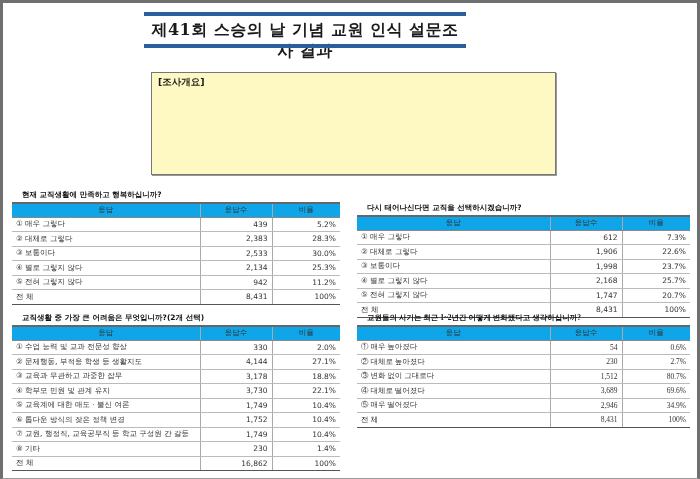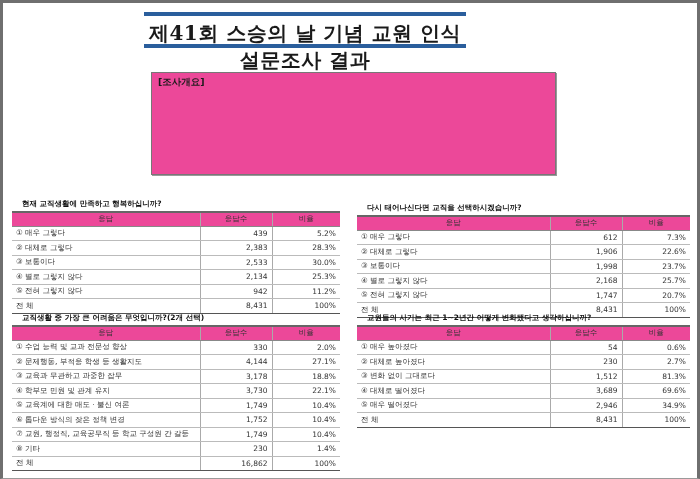--- a/index.html
+++ b/index.html
@@ -19,46 +19,46 @@
     }
     .title-block {
       position: absolute; left: 141px; top: 9px; width: 322px; height: 33px;
     }
     .title-bar { position: absolute; left: 0; width: 322px; height: 4px; background: #2a5e9c; }
     .title-bar.top { top: 0; }
     .title-bar.bottom { top: 32px; }
     .title-text {
       position: absolute; left: 0; top: 8px; width: 322px; text-align: center;
       font-family: "DejaVu Serif", "Liberation Serif", serif;
-      font-size: 20px; font-weight: bold; color: #1a1a1a; letter-spacing: 0.5px;
+      font-size: 16px; font-weight: bold; color: #1a1a1a; letter-spacing: 0.5px;
     }
     .overview {
       position: absolute; left: 148px; top: 69px; width: 405px; height: 103px;
-      background: #ec4899; border: 1px solid #777;
+      background: #fef9c3; border: 1px solid #777;
       box-shadow: 1px 1px 0 #999;
       padding: 3px 6px;
     }
     .overview-title { font-size: 9.5px; font-weight: bold; color: #1a1a1a; margin-bottom: 3px; }
     .overview ul { list-style: none; }
     .overview li { font-size: 7.5px; line-height: 12px; padding-left: 20px; position: relative; color: #333; }
     .overview li::before {
       content: ""; position: absolute; left: 9px; top: 5px; width: 3px; height: 3px; background: #333;
     }
     .overview li .cont { display: block; padding-left: 41px; }
 
     .section { position: absolute; }
     .section-title {
       font-size: 7.5px; font-weight: bold; color: #111; height: 14px; line-height: 14px; padding-left: 10px;
     }
     table.survey {
       border-collapse: collapse; width: 100%;
       font-size: 7.5px; color: #333;
     }
     table.survey th {
-      background: #ec4899; font-weight: normal; height: 14px;
+      background: #0ea5e9; font-weight: normal; height: 14px;
       border-top: 2px solid #666; border-bottom: 1px solid #888;
       border-right: 1px solid #aaa; text-align: center;
     }
     table.survey th:last-child { border-right: none; }
     table.survey td {
       height: 14.5px; border-bottom: 1px solid #bbb; border-right: 1px solid #aaa;
       padding: 0 4px;
     }
     table.survey td:last-child { border-right: none; }
     table.survey td.num, table.survey td.pct { text-align: right; }
@@ -75,21 +75,21 @@
   <div class="title-block">
     <div class="title-bar top"></div>
     <div class="title-text">제41회 스승의 날 기념 교원 인식 설문조사 결과</div>
     <div class="title-bar bottom"></div>
   </div>
 
   <div class="overview">
     <div class="overview-title">[조사개요]</div>
   </div>
 
-  <div class="section" style="left:9px; top:194px; width:328px;">
+  <div class="section" style="left:9px; top:185px; width:328px;">
     <div class="section-title">현재 교직생활에 만족하고 행복하십니까?</div>
     <table class="survey">
       <colgroup>
           <col class="c-resp">
           <col class="c-num">
           <col class="c-pct">
         </colgroup>
       <tbody>
           <tr>
         <th>응답</th>
@@ -234,21 +234,21 @@
           </tr>
       <tr class="total">
             <td>전  체</td>
             <td class="num">16,862</td>
             <td class="pct">100%</td>
           </tr>
     </tbody>
       </table>
   </div>
 
-  <div class="section" style="left:354px; top:308px; width:333px;">
+  <div class="section" style="left:354px; top:308px; width:333px;font-family:Liberation Serif, serif;">
     <div class="section-title">교원들의 사기는 최근 1~2년간 어떻게 변화됐다고 생각하십니까?</div>
     <table class="survey">
       <colgroup>
           <col class="c-resp">
           <col class="c-num">
           <col class="c-pct">
         </colgroup>
       <tbody>
           <tr>
         <th>응답</th>
@@ -261,21 +261,21 @@
             <td class="pct">0.6%</td>
           </tr>
       <tr>
             <td>② 대체로 높아졌다</td>
             <td class="num">230</td>
             <td class="pct">2.7%</td>
           </tr>
       <tr>
             <td>③ 변화 없이 그대로다</td>
             <td class="num">1,512</td>
-            <td class="pct">81.3%</td>
+            <td class="pct">80.7%</td>
           </tr>
       <tr>
             <td>④ 대체로 떨어졌다</td>
             <td class="num">3,689</td>
             <td class="pct">69.6%</td>
           </tr>
       <tr>
             <td>⑤ 매우 떨어졌다</td>
             <td class="num">2,946</td>
             <td class="pct">34.9%</td>

